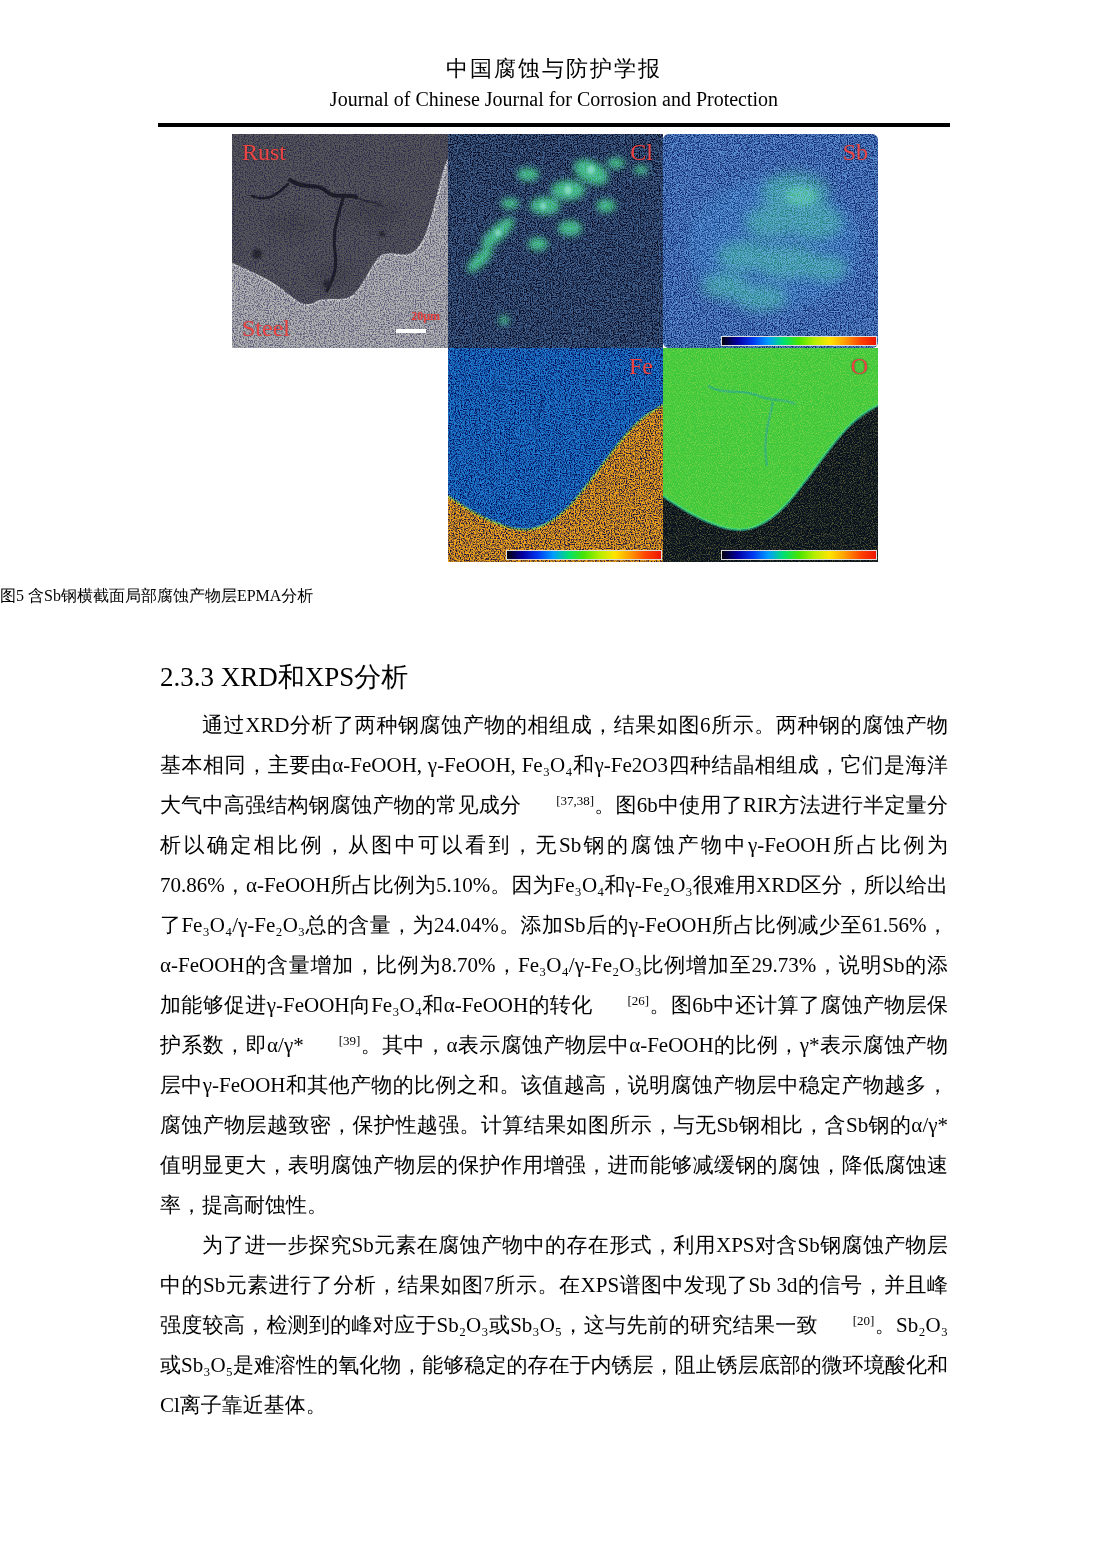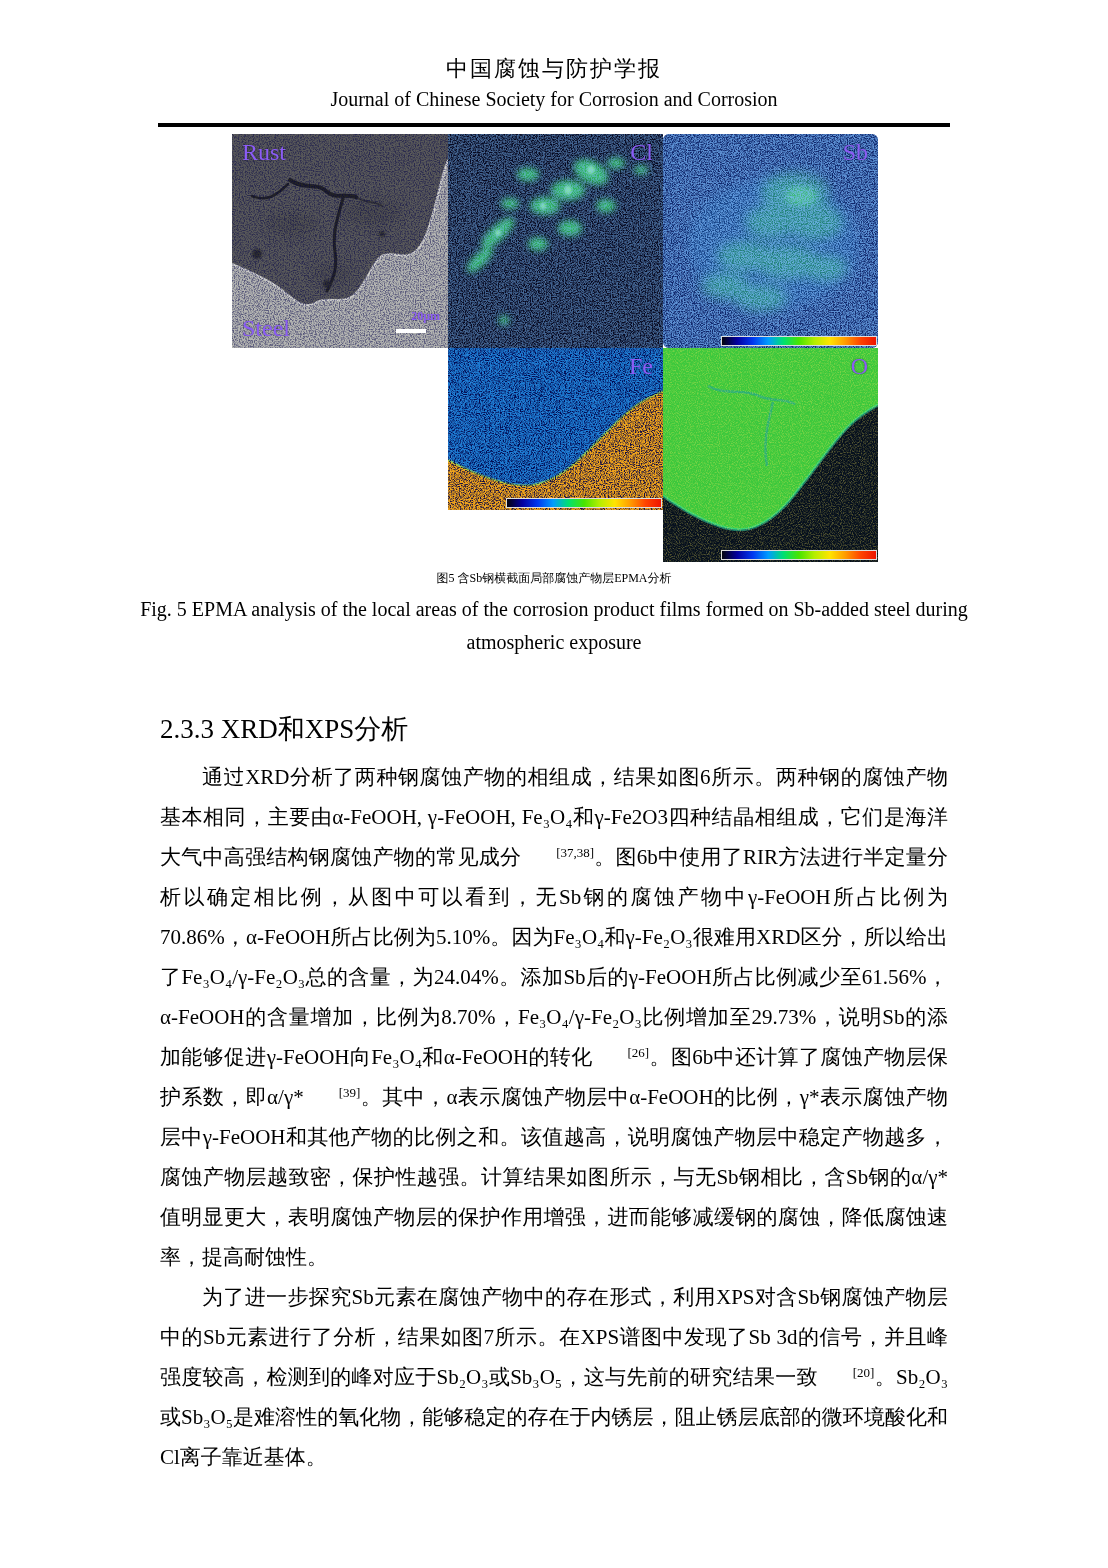--- a/index.html
+++ b/index.html
@@ -16,36 +16,36 @@
   .title-en { margin-top:4px;  text-align:center; font-size:20px; }
   .rule { width:792px; height:4px; background:#000; margin:12px auto 0; }
 
   
   .figure { position:relative; width:646px; height:428px; margin:7px 0 0 232px; }
   .panel { position:absolute; overflow:hidden; }
   .panel svg { position:absolute; left:0; top:0; width:100%; height:100%; display:block; }
   .p-sem { left:0;     top:0;     width:216px; height:214px; }
   .p-cl  { left:216px; top:0;     width:215px; height:240px; }
   .p-sb  { left:431px; top:0;     width:215px; height:214px;border-radius:6px; }
-  .p-fe  { left:216px; top:214px; width:215px; height:162px; }
+  .p-fe  { left:216px; top:214px; width:215px; height:214px; }
   .p-o   { left:431px; top:214px; width:215px; height:214px; }
 
-  .plabel { position:absolute; color:#8b5cf6; font-size:24px; line-height:1;
+  .plabel { position:absolute; color:#ef4444; font-size:24px; line-height:1;
             font-family:"Liberation Serif",serif; text-shadow:0 0 2px rgba(0,0,0,.45); }
   .lab-map   { top:6px; right:10px; }
   .lab-rust  { top:6px; left:10px; }
   .lab-steel { bottom:8px; left:10px; }
   .lab-scale { bottom:26px; right:8px; font-weight:bold; font-size:12px; }
   .scale-bar { position:absolute; bottom:15px; right:22px; width:30px; height:4px; background:#fff; }
 
   .cbar { position:absolute; bottom:2px; right:1px; width:156px; height:10px;
           border:1px solid #dedede; }
 
   
-  .caption-zh { margin-top:8px; text-align:center; font-size:12px; }
+  .caption-zh { margin-top:24px; font-size:16px; }
   .caption-en { width:884px; margin:6px auto 0; text-align:center; font-size:20px; line-height:33px; }
 
   
   .sec  { margin:52px 160px 0; font-size:27px; font-weight:normal; }
   .body { margin:10px 160px 0; width:788px; font-size:21px; line-height:40px;
           text-align:justify; text-indent:2em; }
   .body + .body { margin-top:0; }
   .body sup { font-size:13px; line-height:0; vertical-align:7px;margin-left:35px; }
 </style>
 </head>
@@ -78,21 +78,21 @@
           <feGaussianBlur stdDeviation="3"></feGaussianBlur>
         </filter>
       <filter id="bl6">
           <feGaussianBlur stdDeviation="6"></feGaussianBlur>
         </filter>
     </defs>
   </svg>
 
   <header>
     <div class="title-zh">中国腐蚀与防护学报</div>
-    <div class="title-en">Journal of Chinese Society for Corrosion and Corrosion</div>
+    <div class="title-en">Journal of Chinese Journal for Corrosion and Protection</div>
     <div class="rule"></div>
   </header>
 
   <div class="figure">
 
     <div class="panel p-sem">
       <svg viewBox="0 0 216 214" preserveAspectRatio="none">
         <rect width="216" height="214" style="fill:var(--sem-steel)"></rect>
         <path style="fill:var(--sem-rust)" d="M0,0 L216,0 L216,26 C210,40 207,58 202,76 C197,94 193,108 184,117 C173,127 163,117 152,121 C141,125 137,146 123,160 C111,172 97,161 83,169 C69,177 57,160 43,151 C29,142 14,136 0,130 Z"></path>
         <g filter="url(#bl6)">
@@ -200,20 +200,19 @@
         </g>
         <rect width="215" height="214" filter="url(#spY)" opacity="0.3"></rect>
         <rect width="215" height="214" filter="url(#spW)" opacity="0.08"></rect>
       </svg>
       <span class="plabel lab-map">O</span>
       <div class="cbar" style="background: linear-gradient(to right, rgb(4, 4, 14), rgb(4, 0, 160), rgb(0, 56, 240), rgb(0, 156, 255), rgb(0, 224, 112), rgb(72, 228, 0), rgb(180, 238, 0), rgb(255, 228, 0), rgb(255, 156, 0), rgb(255, 68, 0), rgb(238, 20, 0));"></div>
     </div>
   </div>
 
   <div class="caption-zh">图5  含Sb钢横截面局部腐蚀产物层EPMA分析</div>
-  <div class="caption-en">Fig. 5 EPMA analysis of the local areas of the corrosion product films formed on Sb-added steel during atmospheric exposure</div>
 
   <h3 class="sec">2.3.3 XRD和XPS分析</h3>
 
   <p class="body"><span>通过XRD分析了两种钢腐蚀产物的相组成，结果如图6所示。两种钢的腐蚀产物基本相同，主要由α-FeOOH, γ-FeOOH, Fe₃O₄和γ-Fe2O3四种结晶相组成，它们是海洋大气中高强结构钢腐蚀产物的常见成分</span><sup>[37,38]</sup><span>。图6b中使用了RIR方法进行半定量分析以确定相比例，从图中可以看到，无Sb钢的腐蚀产物中γ-FeOOH所占比例为70.86%，α-FeOOH所占比例为5.10%。因为Fe₃O₄和γ-Fe₂O₃很难用XRD区分，所以给出了Fe₃O₄/γ-Fe₂O₃总的含量，为24.04%。添加Sb后的γ-FeOOH所占比例减少至61.56%，α-FeOOH的含量增加，比例为8.70%，Fe₃O₄/γ-Fe₂O₃比例增加至29.73%，说明Sb的添加能够促进γ-FeOOH向Fe₃O₄和α-FeOOH的转化</span><sup>[26]</sup><span>。图6b中还计算了腐蚀产物层保护系数，即α/γ*</span><sup>[39]</sup><span>。其中，α表示腐蚀产物层中α-FeOOH的比例，γ*表示腐蚀产物层中γ-FeOOH和其他产物的比例之和。该值越高，说明腐蚀产物层中稳定产物越多，腐蚀产物层越致密，保护性越强。计算结果如图所示，与无Sb钢相比，含Sb钢的α/γ*值明显更大，表明腐蚀产物层的保护作用增强，进而能够减缓钢的腐蚀，降低腐蚀速率，提高耐蚀性。</span></p>
   <p class="body"><span>为了进一步探究Sb元素在腐蚀产物中的存在形式，利用XPS对含Sb钢腐蚀产物层中的Sb元素进行了分析，结果如图7所示。在XPS谱图中发现了Sb 3d的信号，并且峰强度较高，检测到的峰对应于Sb₂O₃或Sb₃O₅，这与先前的研究结果一致</span><sup>[20]</sup><span>。Sb₂O₃或Sb₃O₅是难溶性的氧化物，能够稳定的存在于内锈层，阻止锈层底部的微环境酸化和Cl离子靠近基体。</span></p>
 
 </div>
 
 </body></html>

